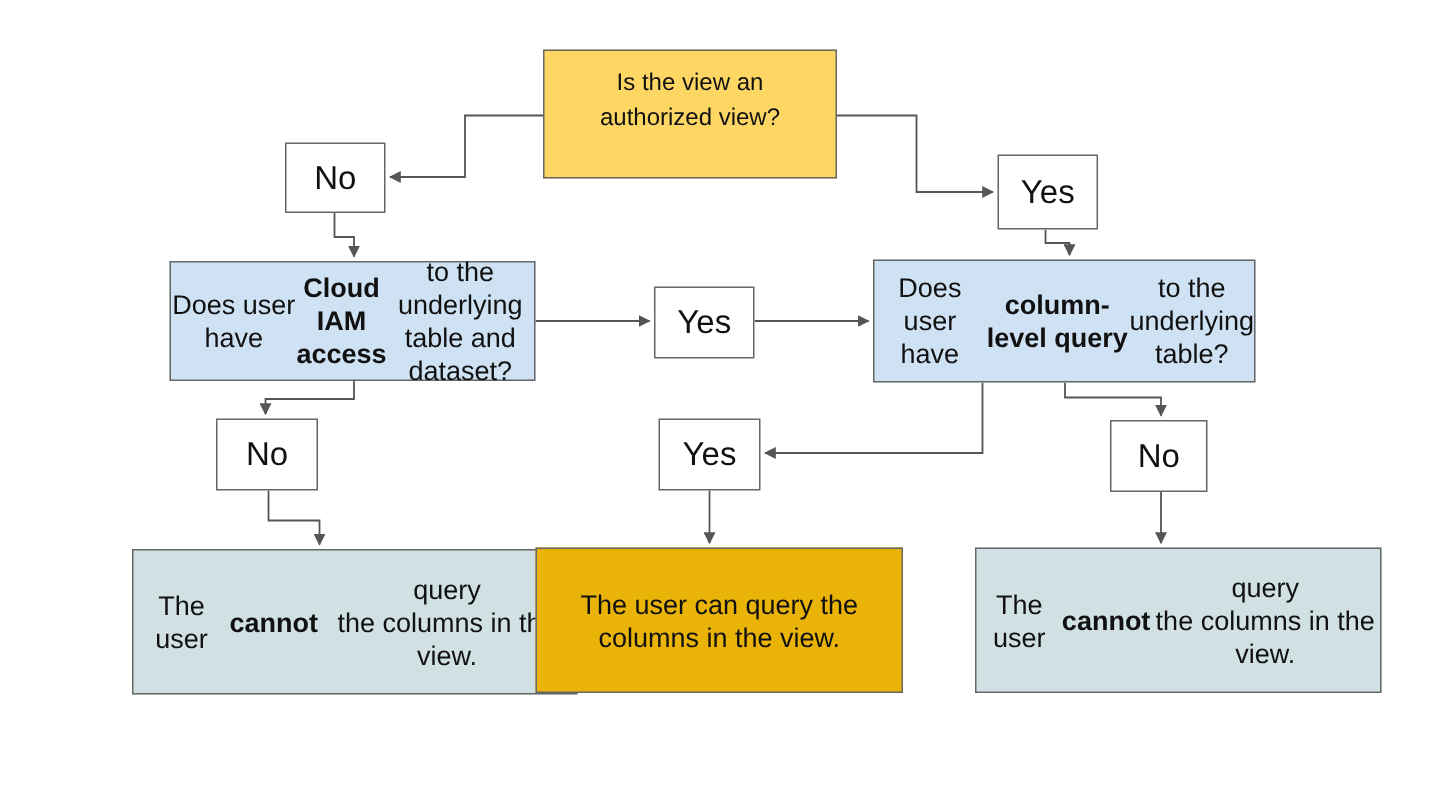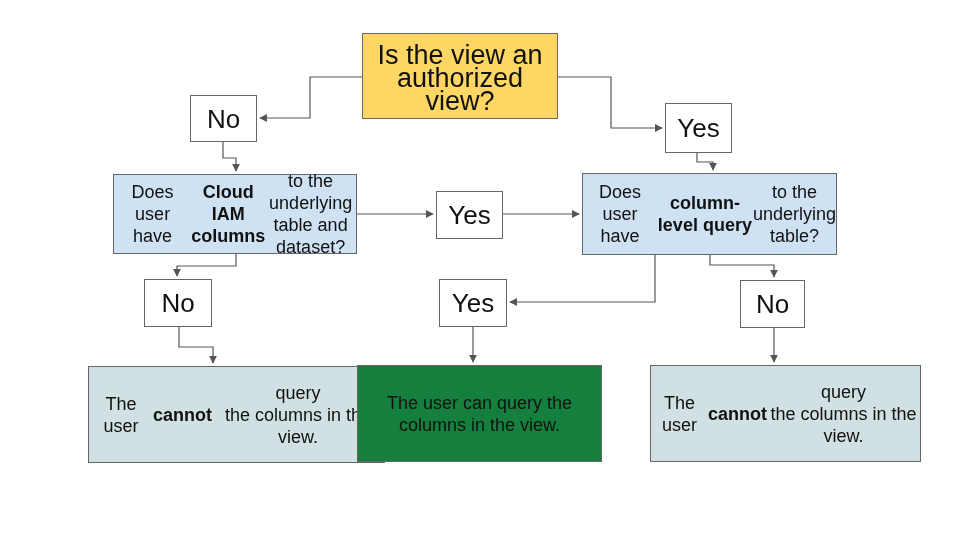--- a/index.html
+++ b/index.html
@@ -7,25 +7,25 @@
     position:relative;width:960px;height:540px;background:#ffffff;
     font-family:"Liberation Sans",sans-serif;overflow:hidden;color:#111;
   }
   svg.connectors{position:absolute;left:0;top:0;width:960px;height:540px;pointer-events:none;}
   .node{
     position:absolute;box-sizing:border-box;border:1px solid #666;
     display:flex;align-items:center;justify-content:center;
     text-align:center;white-space:pre-line;background:#fff;
     font-size:18px;line-height:22px;color:#111;
   }
-  .node.branch{font-size:26px;line-height:24px;}
-  .node.decision{background:#FDD663;font-size:27px;line-height:23px;align-items:flex-start;padding-top:10px;}
+  .node.branch{font-size:22px;line-height:24px;}
+  .node.decision{background:#FDD663;font-size:16px;line-height:23px;align-items:flex-start;padding-top:10px;}
   .node.question{background:#CFE2F3;}
   .node.deny{background:#D0E0E3;}
-  .node.allow{background:#15803d;}
+  .node.allow{background:#eab308;}
 </style>
 </head>
 <body>
 
 <div class="canvas">
 
   <svg class="connectors" viewBox="0 0 960 540" xmlns="http://www.w3.org/2000/svg">
     <defs>
       <marker id="arrow" viewBox="0 0 10 10" refX="9" refY="5" markerUnits="userSpaceOnUse" markerWidth="8" markerHeight="8" orient="auto-start-reverse">
         <path d="M0,0 L10,5 L0,10 z" fill="#555"></path>
@@ -48,21 +48,21 @@
   </svg>
 
   <div class="node decision" style="left:362px;top:33px;width:196px;height:86px;">Is the view an
 authorized view?</div>
 
   <div class="node branch" style="left:190px;top:95px;width:67px;height:47px;">No</div>
 
   <div class="node branch" style="left:665px;top:103px;width:67px;height:50px;">Yes</div>
 
   <div class="node question" style="left:113px;top:174px;width:244px;height:80px;">Does user have <b>Cloud IAM
-columns</b> to the underlying
+access</b> to the underlying
 table and dataset?</div>
 
   <div class="node branch" style="left:436px;top:191px;width:67px;height:48px;">Yes</div>
 
   <div class="node question" style="left:582px;top:173px;width:255px;height:82px;">Does user have
 <b>column-level query</b> to the
 underlying table?</div>
 
   <div class="node branch" style="left:144px;top:279px;width:68px;height:48px;">No</div>
 

